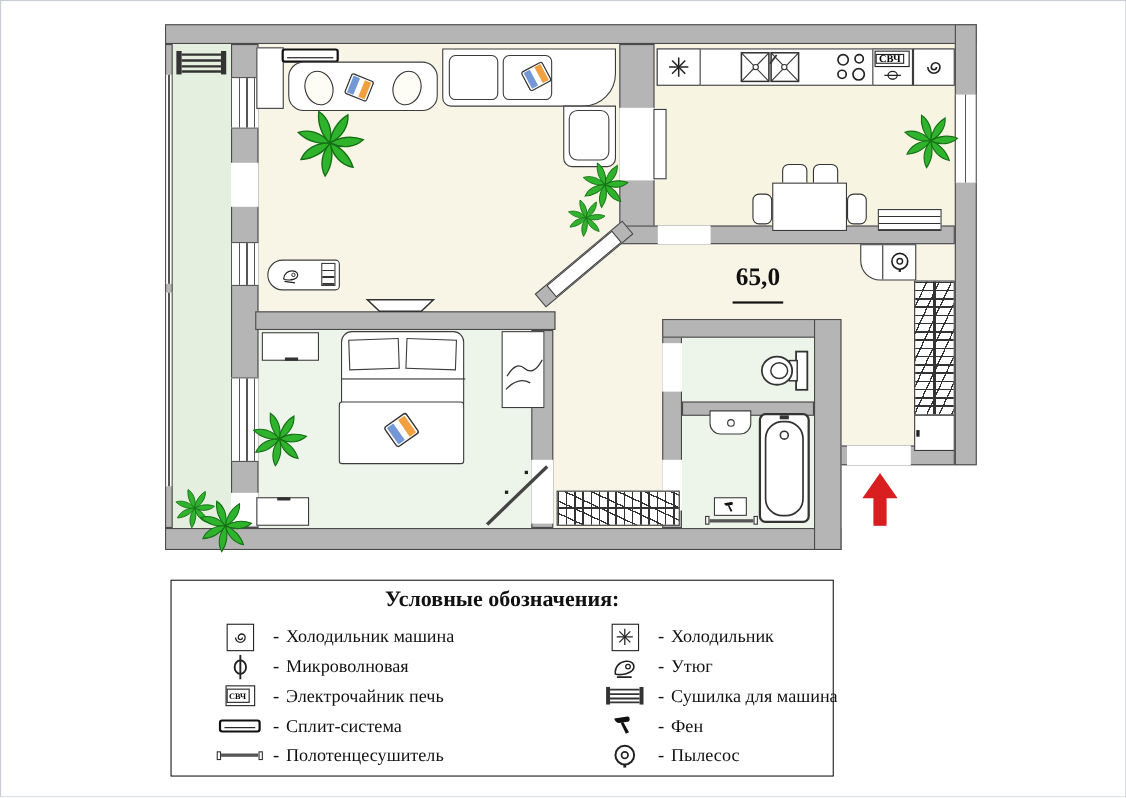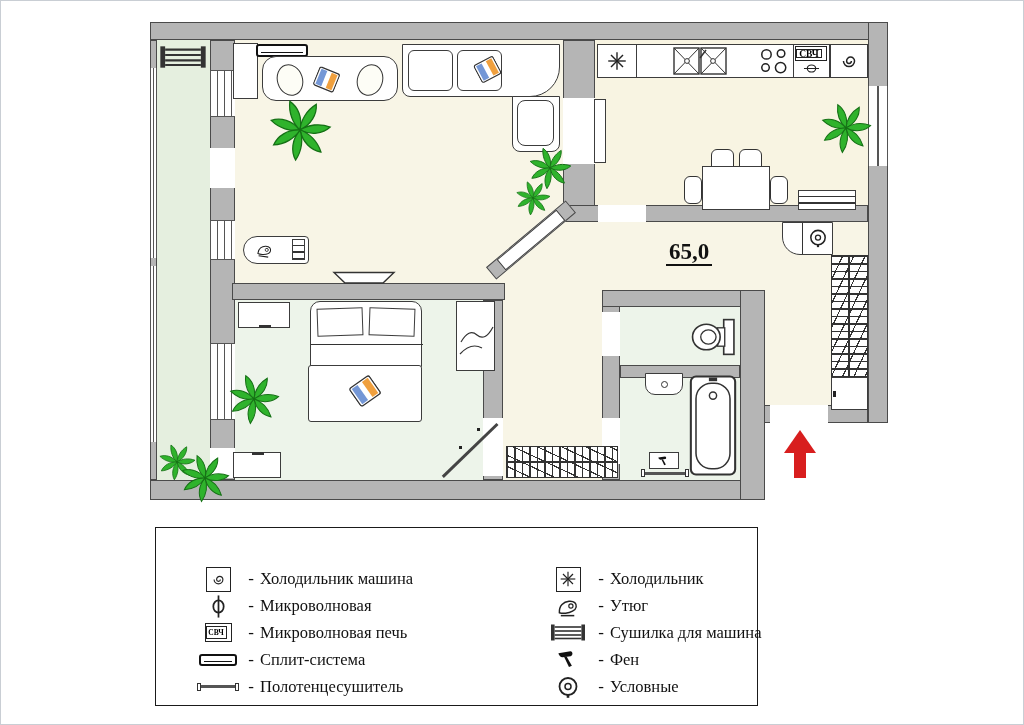--- a/index.html
+++ b/index.html
@@ -30,21 +30,21 @@
       repeating-linear-gradient(to bottom,#333 0 1.3px,transparent 1.3px 7.5px),
       repeating-linear-gradient(115deg,transparent 0 9px,#333 9px 10.2px),#fff;}
   .hatch-v{position:absolute;box-sizing:border-box;border:1.5px solid #333;background:
       linear-gradient(0deg,transparent calc(50% - 1px),#333 calc(50% - 1px),#333 calc(50% + 1px),transparent calc(50% + 1px)),
       repeating-linear-gradient(90deg,#333 0 1.3px,transparent 1.3px 7.5px),
       repeating-linear-gradient(25deg,transparent 0 9px,#333 9px 10.2px),#fff;}
   .lines2{background-image:repeating-linear-gradient(to bottom,transparent 0 5px,#333 5px 6.3px);}
   
   #area-label{position:absolute;left:652px;top:239px;width:74px;text-align:center;
       font-weight:bold;font-size:23px;color:#111;}
-  #area-label span{border-bottom:2.5px solid #111;padding:0 3px 0 3px;}
+  #area-label span{border-bottom:2.5px solid #111;padding:0 3px 10px 3px;}
   
   .arrow-head{position:absolute;width:0;height:0;border-left:16px solid transparent;border-right:16px solid transparent;
       border-bottom:23px solid var(--arrow_red,#d81e1e);}
   .arrow-stem{position:absolute;background:var(--arrow_red,#d81e1e);}
   
   .mwbox{box-sizing:border-box;border:1.6px solid #222;background:#fff;display:flex;align-items:center;}
   .mwbox .inner{box-sizing:border-box;border:1px solid #222;width:calc(100% - 4px);height:calc(100% - 4px);
       display:flex;align-items:center;justify-content:center;font-weight:bold;font-family:"Liberation Serif",serif;}
   
   .split{box-sizing:border-box;border:2px solid #111;background:#fff;border-radius:3px;position:relative;}
@@ -354,20 +354,21 @@
         <use href="#sym-fen"></use>
       </svg>
   </div>
   <div class="towel" style="left:641px;top:469px;width:48px;">
     <span class="cap"></span>
       <span class="bar"></span>
       <span class="cap"></span>
   </div>
 
   <div id="legend">
+    <div id="legend-title">Условные обозначения:</div>
 
     <div class="lcol" style="left:38px;">
       <div class="lrow">
         <span class="licon">
             <span class="box26">
               <svg class="icon" width="19" height="19">
                 <use href="#sym-spiral"></use>
               </svg>
             </span>
           </span>
@@ -383,21 +384,21 @@
         <span class="ldash">-</span>
         <span class="llabel">Микроволновая</span>
       </div>
       <div class="lrow">
         <span class="licon">
             <span class="mwbox" style="width:27px;height:19px;">
               <span class="inner" style="font-size:7.5px;">СВЧ</span>
             </span>
           </span>
         <span class="ldash">-</span>
-        <span class="llabel">Микроволновая печь</span>
+        <span class="llabel">Электрочайник печь</span>
       </div>
       <div class="lrow">
         <span class="licon">
             <span class="split" style="width:38px;height:12px;display:inline-block;">
               <i></i>
             </span>
           </span>
         <span class="ldash">-</span>
         <span class="llabel">Сплит-система</span>
       </div>
@@ -453,17 +454,17 @@
         <span class="ldash">-</span>
         <span class="llabel">Фен</span>
       </div>
       <div class="lrow">
         <span class="licon">
             <svg class="icon" width="26" height="26">
               <use href="#sym-vac"></use>
             </svg>
           </span>
         <span class="ldash">-</span>
-        <span class="llabel">Условные</span>
+        <span class="llabel">Пылесос</span>
       </div>
     </div>
   </div>
 </div>
 
 </body></html>

